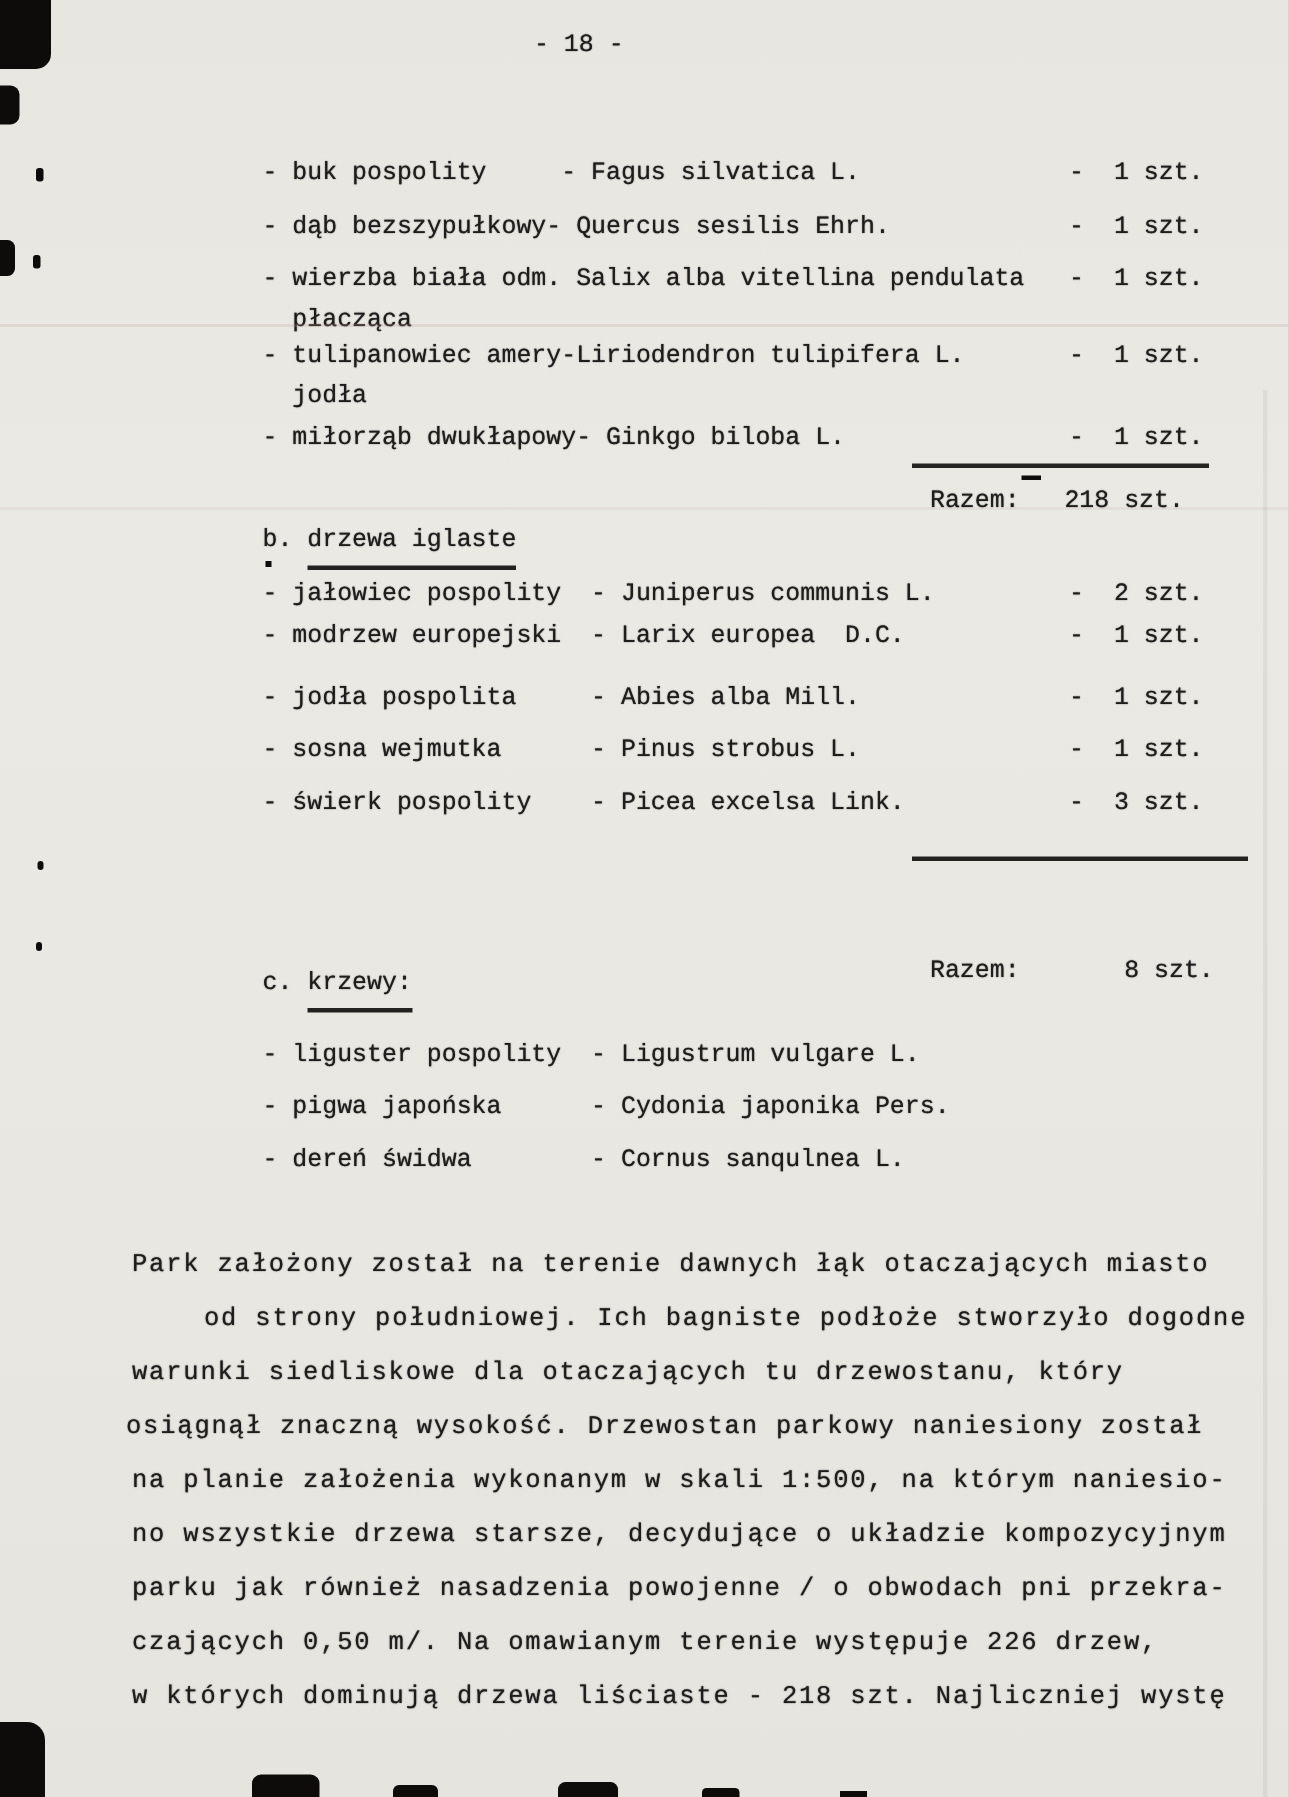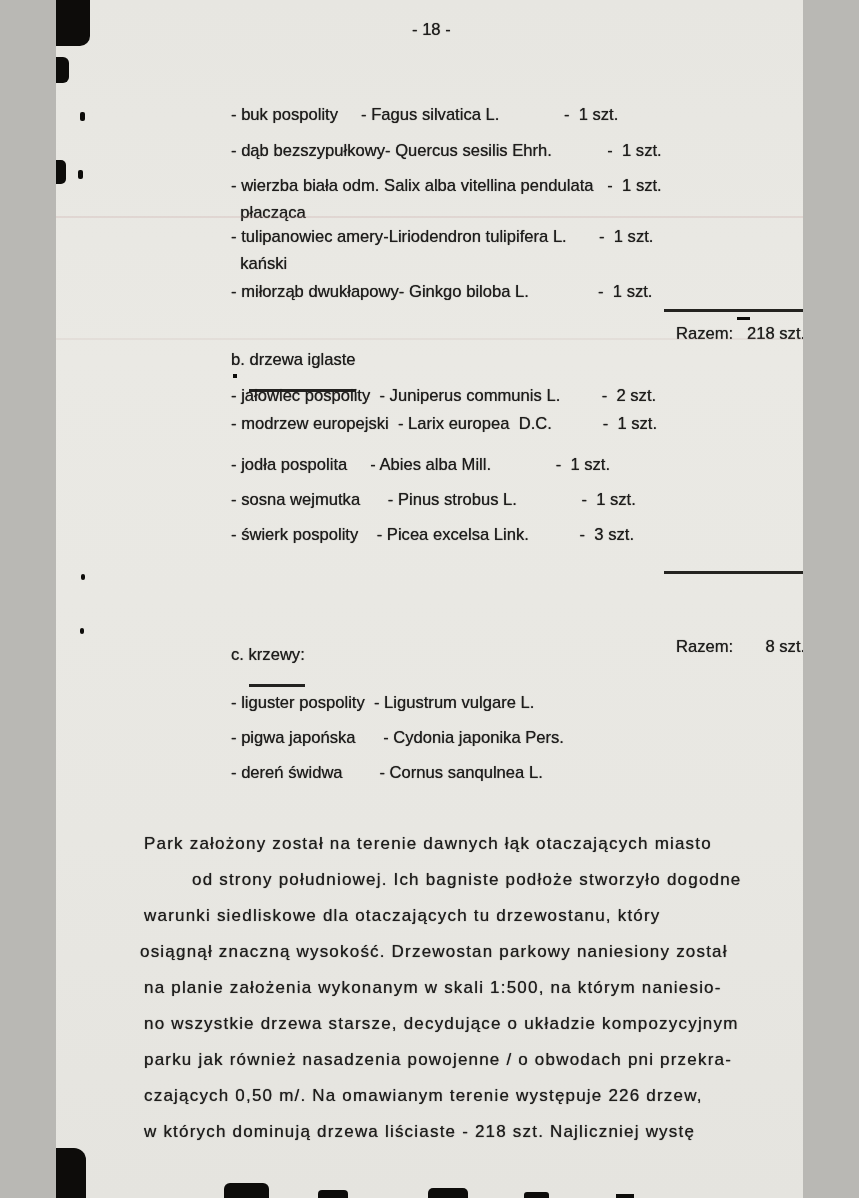--- a/index.html
+++ b/index.html
@@ -1,43 +1,43 @@
 <!DOCTYPE html>
 <html><head>
 <meta charset="utf-8">
 <style>
   html,body{margin:0;padding:0;background:#b9b8b4;}
   .page{
     position:relative;
-    width:747px;height:1198px;
+    width:859px;height:1198px;
     margin:0 auto;
     background:#e9e8e3;
     background-image:linear-gradient(180deg,#e7e6e1 0%,#eae9e4 30%,#e8e7e2 70%,#e5e4df 100%);
     overflow:hidden;
-    font-family:Liberation Sans, sans-serif;
+    font-family:Liberation Mono, monospace;
     color:#1e1d1b;
   }
   .line{
     position:absolute;
     white-space:pre;
     font-size:16.6px;
     line-height:20px;
     text-shadow:0 0 0.8px rgba(25,25,25,0.85);
   }
   .para-line{
     position:absolute;
     white-space:pre;
     font-size:17px;
     line-height:22px;
     letter-spacing:1.2px;
     text-shadow:0 0 0.9px rgba(25,25,25,0.85);
   }
   .u{
     border-bottom:3px solid #232220;
-    padding-bottom:20px;
+    padding-bottom:8px;
   }
   .rule{
     position:absolute;
     height:2.5px;
     background:#242320;
   }
   .artifact{
     position:absolute;
     background:#0d0c0a;
   }
@@ -57,21 +57,21 @@
 <div class="page">
 
   <div class="line" style="left:356px;top:20px;">- 18 -</div>
 
   <div>
     <div class="line" style="left:175px;top:105px;">- buk pospolity     - Fagus silvatica L.              -  1 szt.</div>
     <div class="line" style="left:175px;top:141px;">- dąb bezszypułkowy- Quercus sesilis Ehrh.            -  1 szt.</div>
     <div class="line" style="left:175px;top:176px;text-align:center;">- wierzba biała odm. Salix alba vitellina pendulata   -  1 szt.</div>
     <div class="line" style="left:175px;top:203px;">  płacząca</div>
     <div class="line" style="left:175px;top:227px;">- tulipanowiec amery-Liriodendron tulipifera L.       -  1 szt.</div>
-    <div class="line" style="left:175px;top:254px;">  kański</div>
+    <div class="line" style="left:175px;top:254px;">  jodła</div>
     <div class="line" style="left:175px;top:282px;">- miłorząb dwukłapowy- Ginkgo biloba L.               -  1 szt.</div>
 
     <div class="rule" style="left:608px;top:309px;width:198px;"></div>
     <div class="artifact" style="left:681px;top:317px;width:13px;height:3px;"></div>
     <div class="line" style="left:620px;top:324px;">Razem:   218 szt.</div>
   </div>
 
   <div>
     <div class="line" style="left:175px;top:350px;"><span>b. </span><span class="u">drzewa iglaste</span></div>
     <div class="artifact" style="left:177px;top:374px;width:4px;height:4px;"></div>

